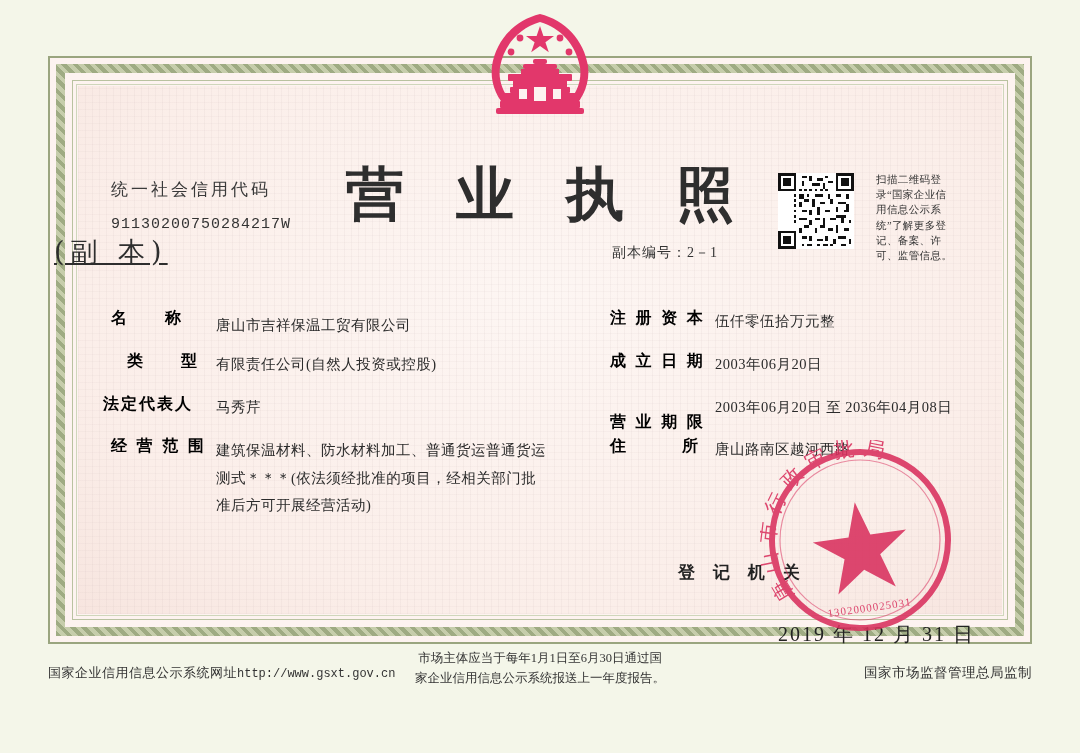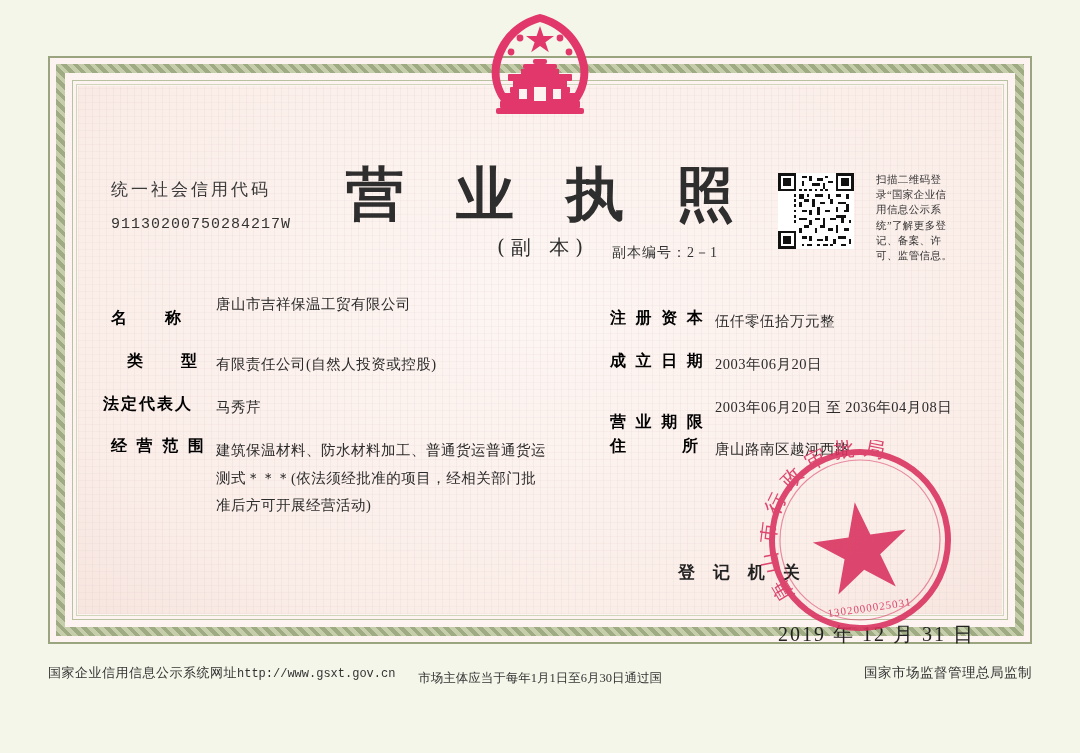--- a/index.html
+++ b/index.html
@@ -78,24 +78,25 @@
   .title{
     position:absolute;left:0;right:0;top:100px;
     text-align:center;
     font-size:58px;letter-spacing:16px;
     font-weight:bold;color:#2e2e2e;
     font-family:"DejaVu Serif", serif;
     text-indent:16px;
   }
   .subtitle{
     position:absolute;left:0;right:0;top:178px;
-    text-align:center;
-    font-size:20px;letter-spacing:6px;color:#2e2e2e;
+    text-align:left;
+    font-size:27px;letter-spacing:6px;color:#2e2e2e;
     font-family:"DejaVu Serif", serif;
     text-indent:6px;
+    text-decoration:underline;
   }
   .copy-no{
     position:absolute;left:564px;top:188px;
     font-size:14px;color:#333;letter-spacing:1px;
   }
   
   .qr{
     position:absolute;left:730px;top:117px;
     width:76px;height:76px;
     background:#fff;
@@ -113,21 +114,21 @@
     letter-spacing:2px;
     font-family:"DejaVu Serif", serif;
     font-size:16px;
   }
   .fval{
     font-size:14.5px;color:#2b2b2b;
     font-family:"Liberation Serif", serif;
     letter-spacing:.5px;
   }
   .lbl-name     {position:absolute;left:63px; top:252px;}
-  .val-name     {position:absolute;left:168px;top:239px;}
+  .val-name     {position:absolute;left:168px;top:260px;}
   .lbl-type     {position:absolute;left:63px; top:295px;margin-left:16px;}
   .val-type     {position:absolute;left:168px;top:299px;}
   .lbl-rep      {position:absolute;left:55px; top:338px;}
   .val-rep      {position:absolute;left:168px;top:342px;}
   .lbl-scope    {position:absolute;left:63px; top:380px;}
   .val-scope    {position:absolute;left:168px;top:381px;width:330px;line-height:1.9;}
 
   .lbl-cap      {position:absolute;left:562px;top:252px;}
   .val-cap      {position:absolute;left:667px;top:256px;}
   .lbl-estab    {position:absolute;left:562px;top:295px;}
@@ -370,16 +371,17 @@
       </g>
     </svg>
   </div>
 
   <div class="footer">
     <div class="foot-left">
       <span>国家企业信用信息公示系统网址</span><span class="url">http://www.gsxt.gov.cn</span>
     </div>
     <div class="foot-center">
       <div>市场主体应当于每年1月1日至6月30日通过国</div>
+      <div>家企业信用信息公示系统报送上一年度报告。</div>
     </div>
     <div class="foot-right">国家市场监督管理总局监制</div>
   </div>
 </div>
 
 </body></html>

